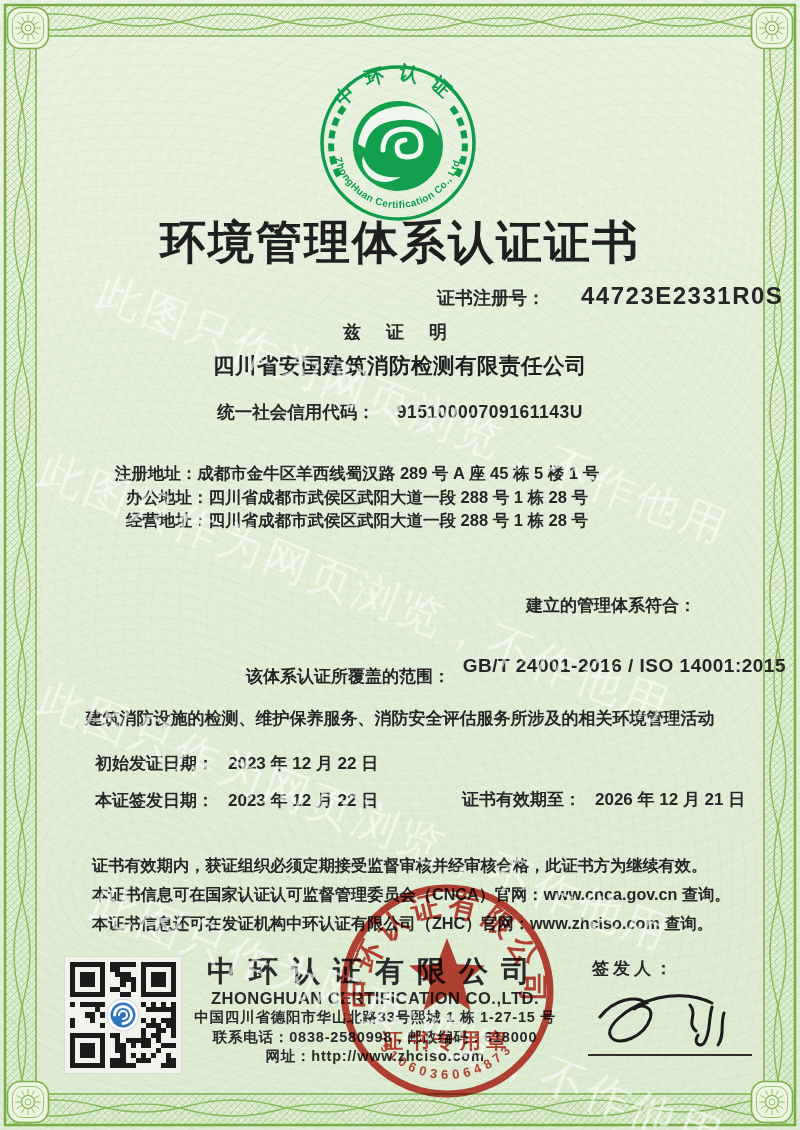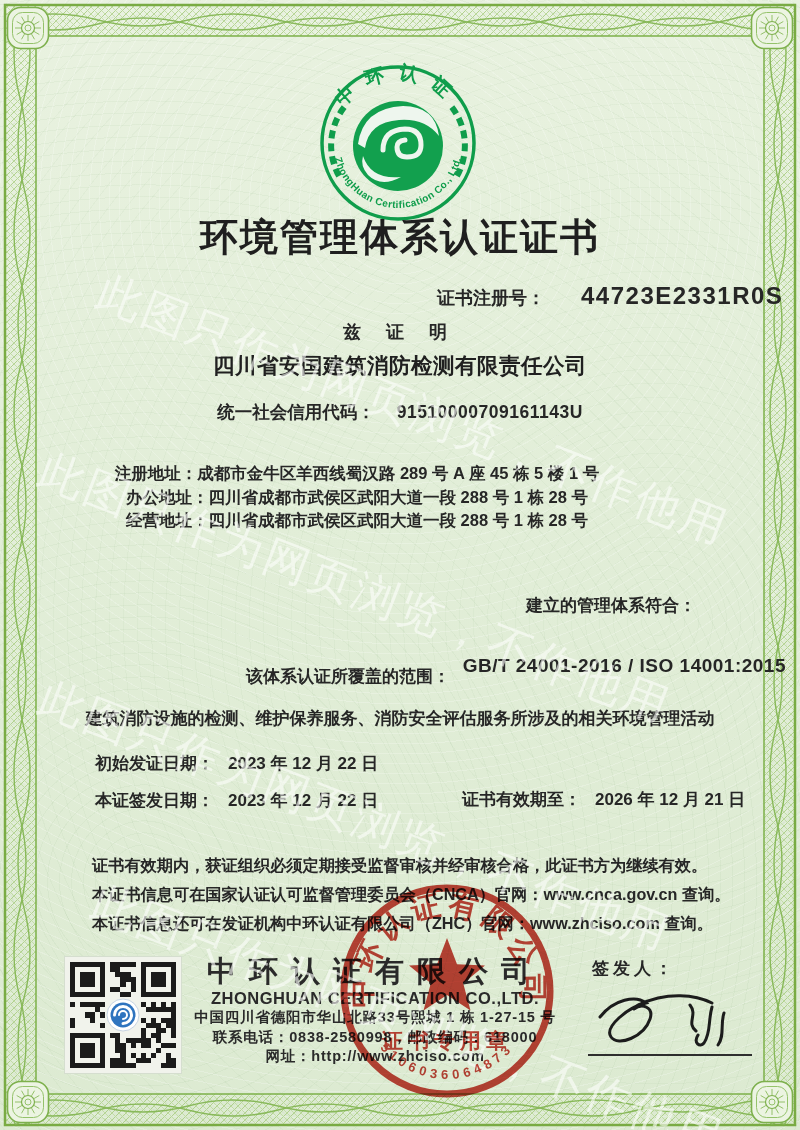--- a/index.html
+++ b/index.html
@@ -11,21 +11,21 @@
       repeating-radial-gradient(circle at 50% 18%, rgba(255,255,255,.22) 0 1px, rgba(255,255,255,0) 1px 10px),
       repeating-radial-gradient(circle at 18% 78%, rgba(120,165,110,.07) 0 1px, rgba(120,165,110,0) 1px 12px),
       repeating-radial-gradient(circle at 82% 55%, rgba(120,165,110,.06) 0 1px, rgba(120,165,110,0) 1px 14px),
       linear-gradient(175deg,#e9f2e0 0%,#e2eed8 45%,#dcead1 100%);
   }
   .frame{position:absolute;left:0;top:0;z-index:1;}
   .content{position:absolute;inset:0;z-index:10;}
   .abs{position:absolute;}
   .ctr{left:0;width:100%;text-align:center;}
   .row{display:flex;align-items:baseline;}
-  .title{top:212px;font-size:38px;font-weight:700;letter-spacing:2px;color:#1f1f1f;}
+  .title{top:212px;font-size:46px;font-weight:700;letter-spacing:2px;color:#1f1f1f;}
   .certno{top:282px;left:437px;gap:36px;font-weight:700;}
   .certno .lab{font-size:18px;}
   .certno .val{font-size:24px;letter-spacing:1.5px;}
   .certify{top:320px;font-size:18px;font-weight:700;letter-spacing:10px;}
   .company{top:351px;font-size:21.5px;font-weight:700;letter-spacing:.5px;color:#202020;}
   .creditcode{top:400px;left:0;width:100%;justify-content:center;gap:22px;font-weight:700;font-size:17.5px;}
   .creditcode .val{letter-spacing:.5px;}
   .addr{top:462px;left:0;right:86px;font-size:16.5px;font-weight:600;}
   .addr .line{display:flex;justify-content:center;line-height:23.5px;}
   .blockline{font-weight:700;}

